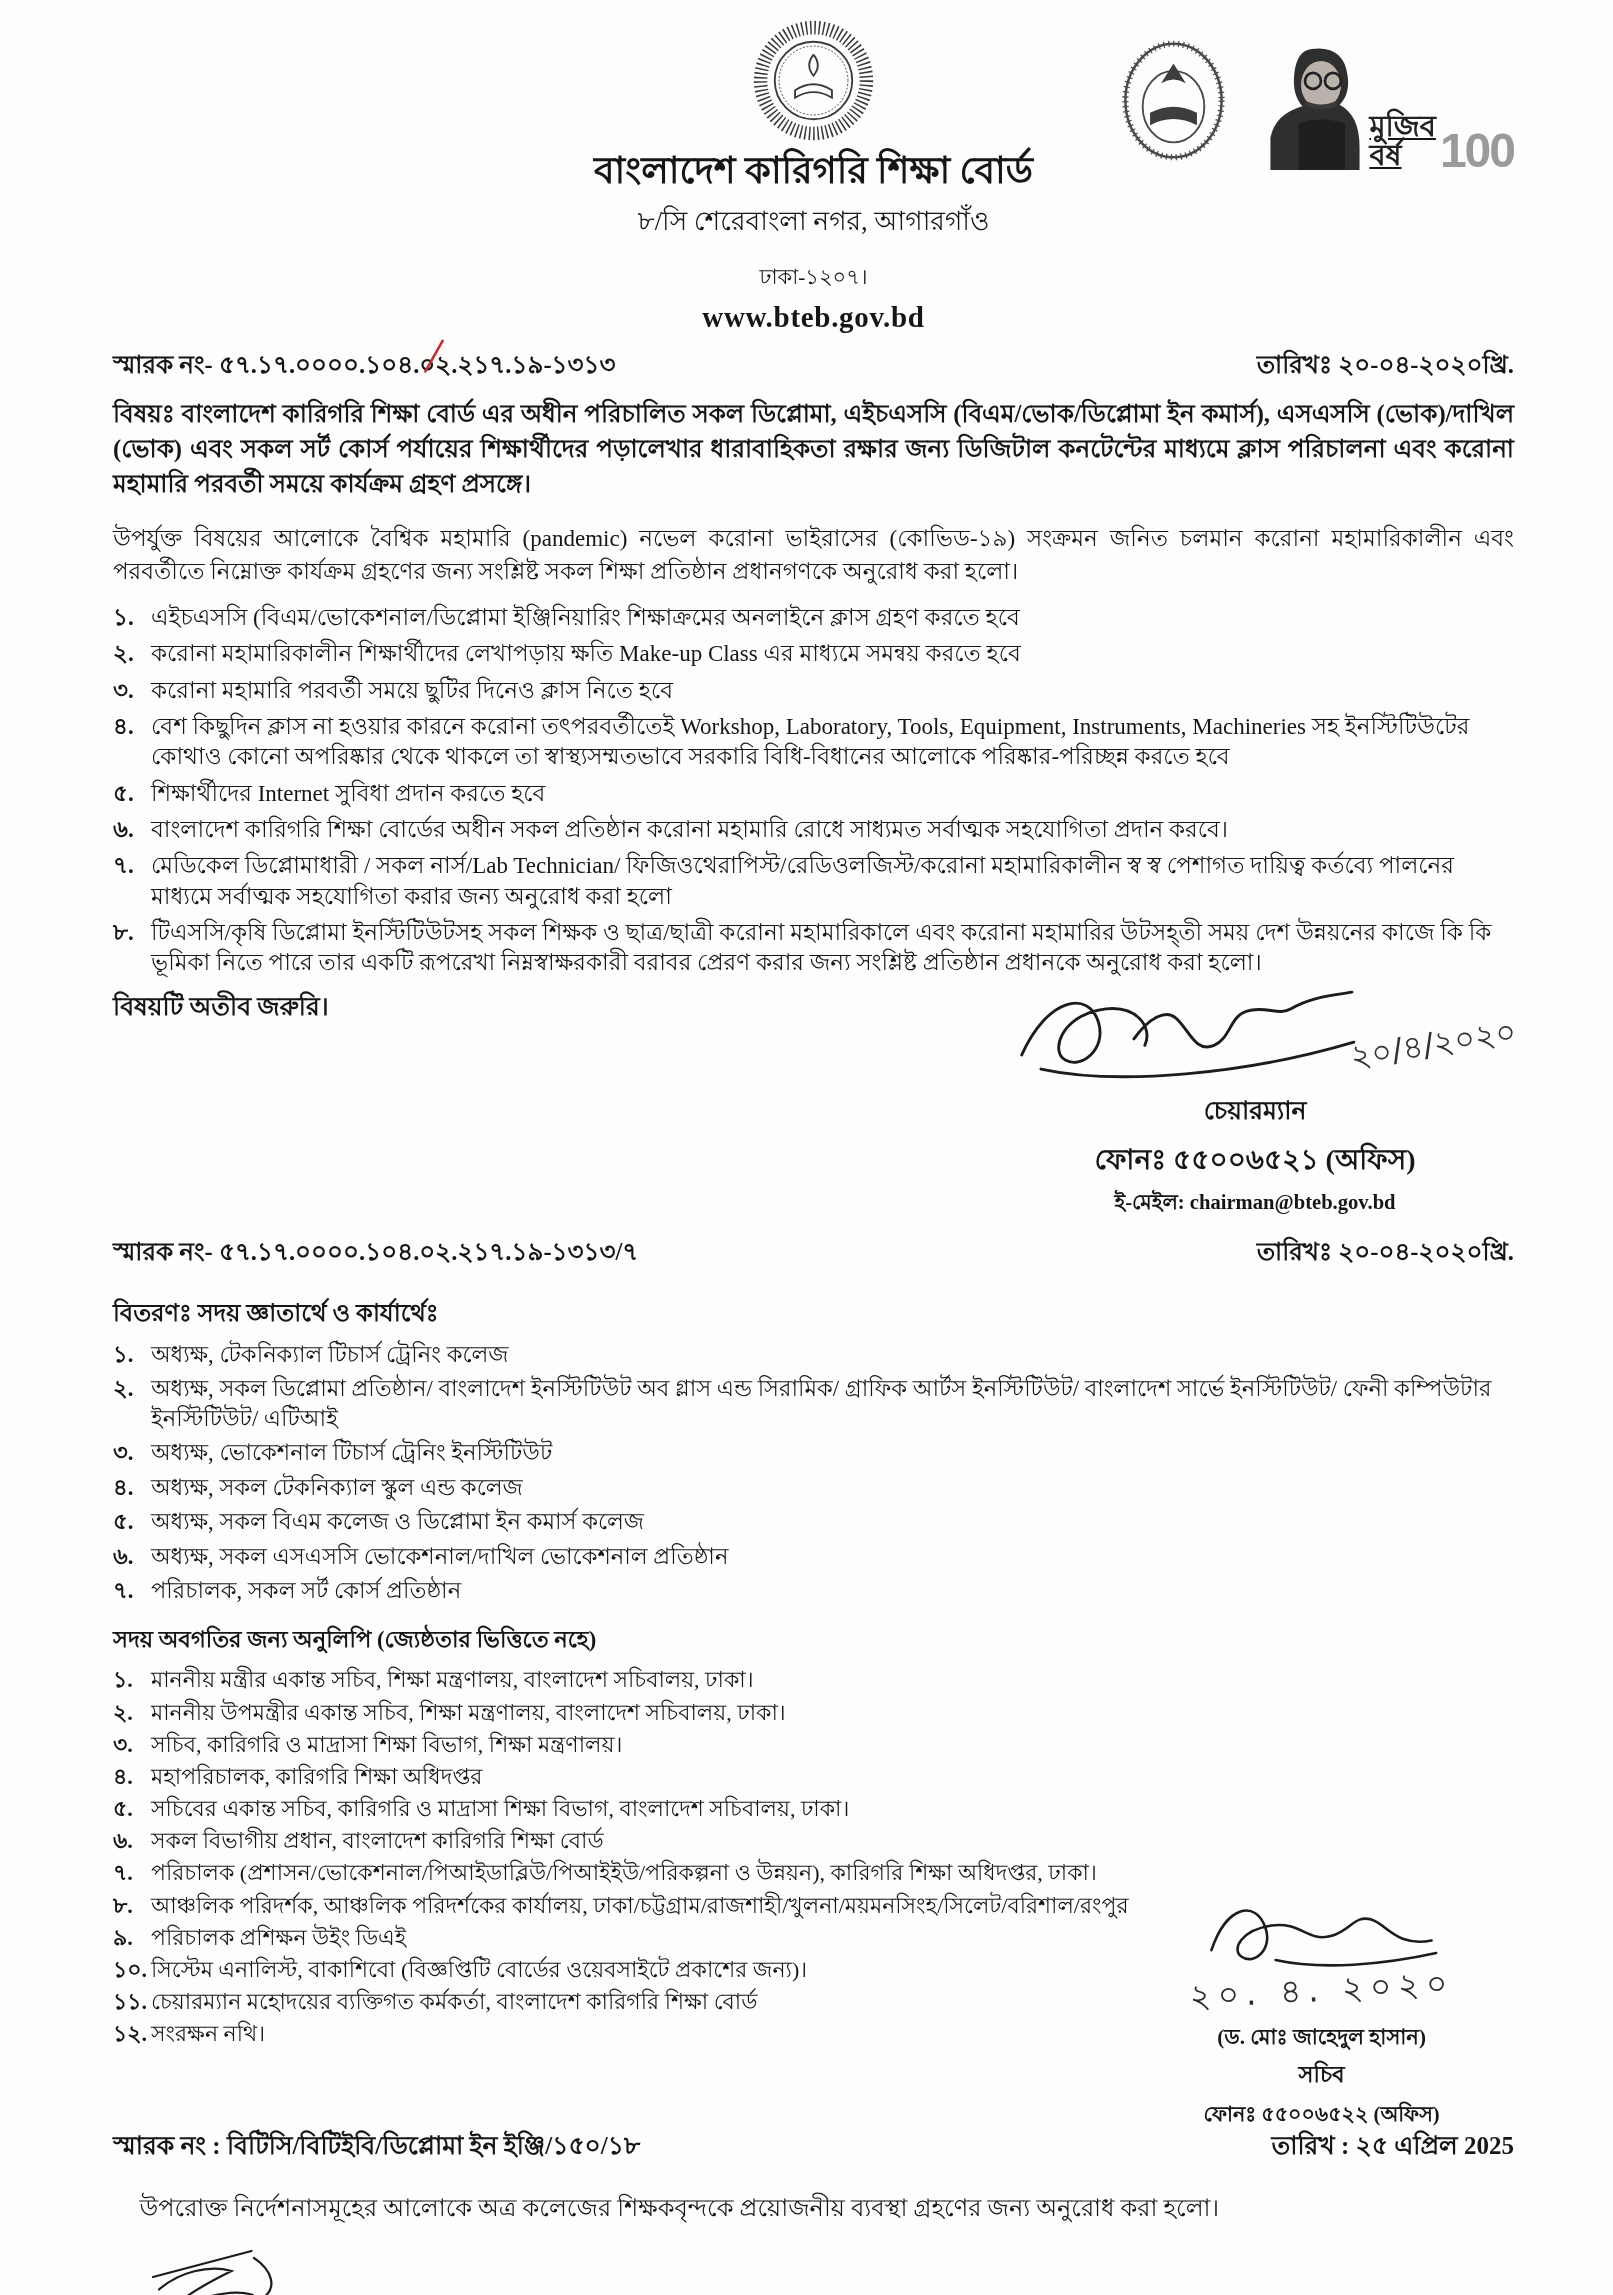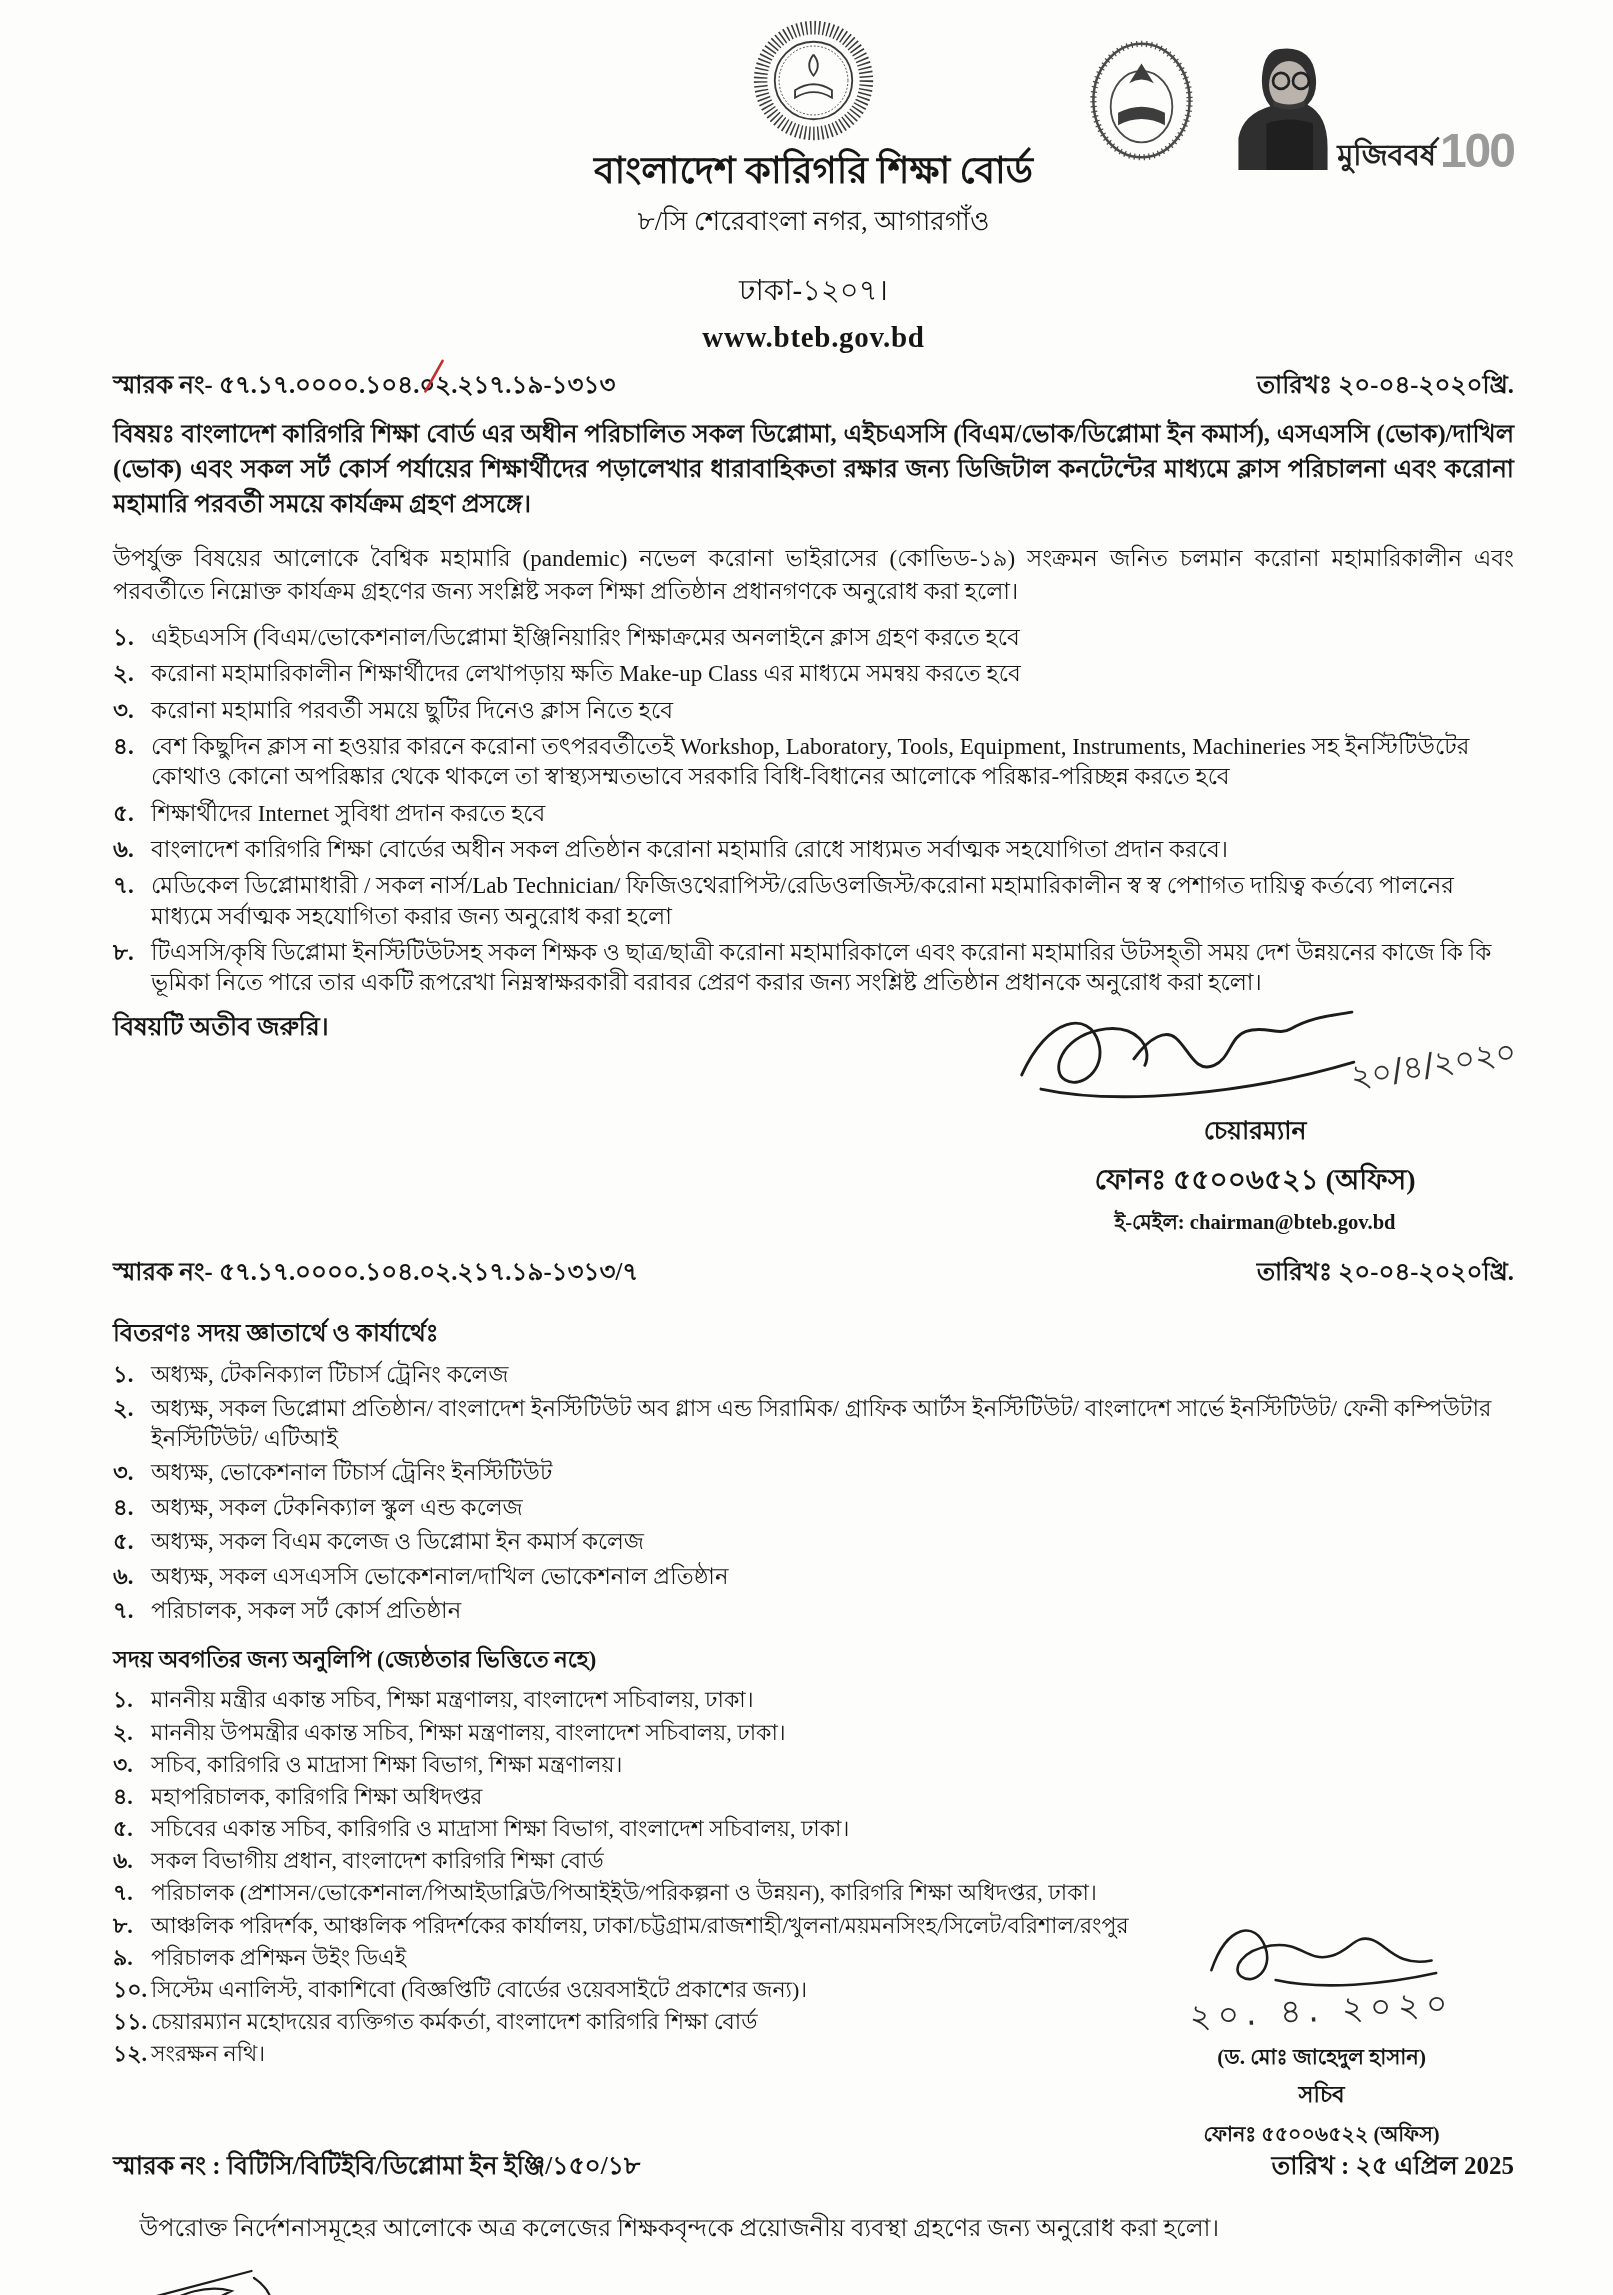--- a/index.html
+++ b/index.html
@@ -7,25 +7,25 @@
     width:1614px;height:2295px;background:#fdfdfc;position:relative;
     box-sizing:border-box;padding:18.6px 100px 26.5px 113px;
     font-family:"Liberation Serif","DejaVu Serif",serif;color:#161616;
     overflow:hidden;
   }
   
   .header{position:relative;text-align:center;}
   .seal{display:block;margin:0 auto;}
   .org-name{font-size:37px;font-weight:bold;margin-top:9.3px;line-height:1.1;}
   .addr{font-size:26.5px;margin-top:9.3px;}
-  .city{font-size:29px;margin-top:22px;}
+  .city{font-size:21px;margin-top:16px;}
   .website{font-size:29px;font-weight:bold;margin-top:5.3px;letter-spacing:0.7px;}
   .logos-right{position:absolute;top:18.6px;right:0;display:flex;gap:36px;align-items:flex-start;}
   .mujib{display:flex;align-items:flex-end;gap:4px;}
-  .mujib-txt{display:flex;align-items:flex-start;line-height:1;}
+  .mujib-txt{display:flex;flex-direction:column;align-items:flex-start;line-height:1;text-decoration:underline;}
   .mujib-word{font-size:29px;font-weight:bold;color:#222;font-family:"Liberation Sans",sans-serif;}
   .mujib-100{font-size:48px;font-weight:bold;color:#9a9a9a;line-height:.8;font-family:"Liberation Sans",sans-serif;letter-spacing:-2px;}
   
   .memo-row{display:flex;justify-content:space-between;align-items:baseline;font-size:24.6px;font-weight:bold;margin-top:12px;}
   .memo-left{position:relative;}
   .red-mark{position:absolute;left:61%;top:-9.3px;}
   
   .subject{font-size:24.6px;font-weight:bold;line-height:1.42;text-align:justify;margin-top:10.6px;}
   .intro{font-size:23px;line-height:1.45;text-align:justify;margin-top:20px;}
   .directives{margin-top:14.6px;}

